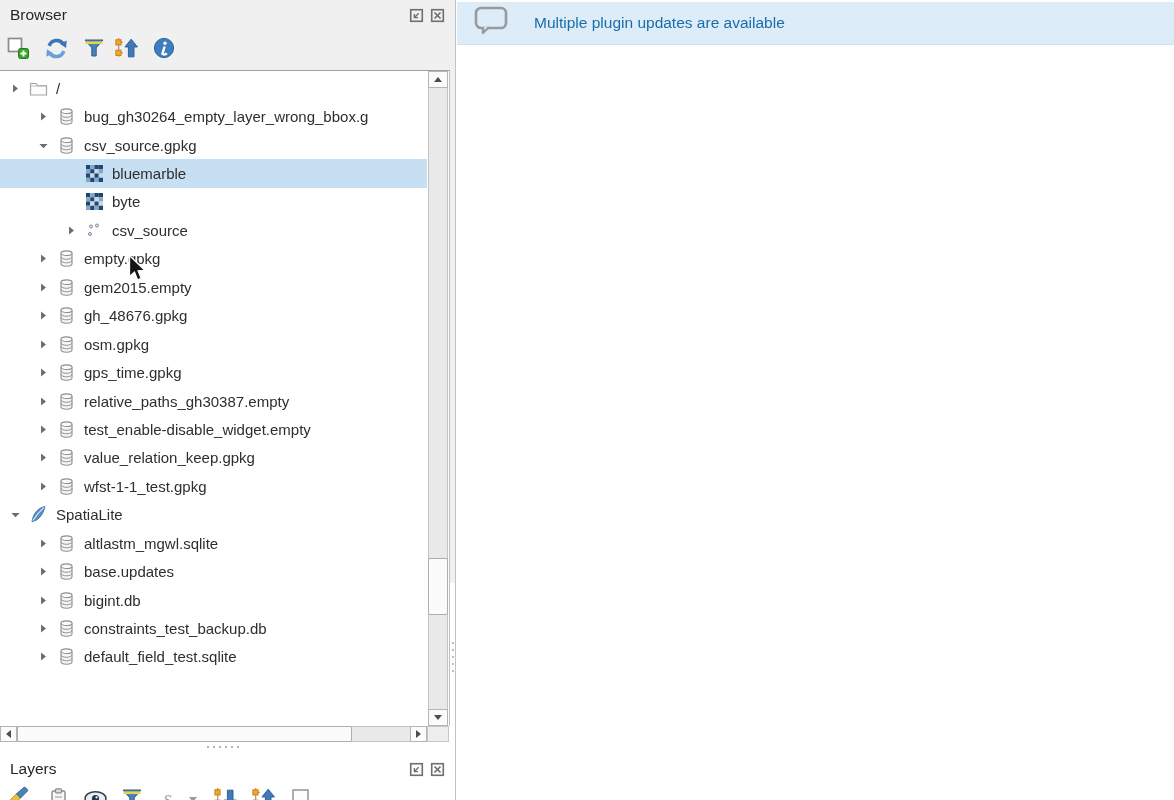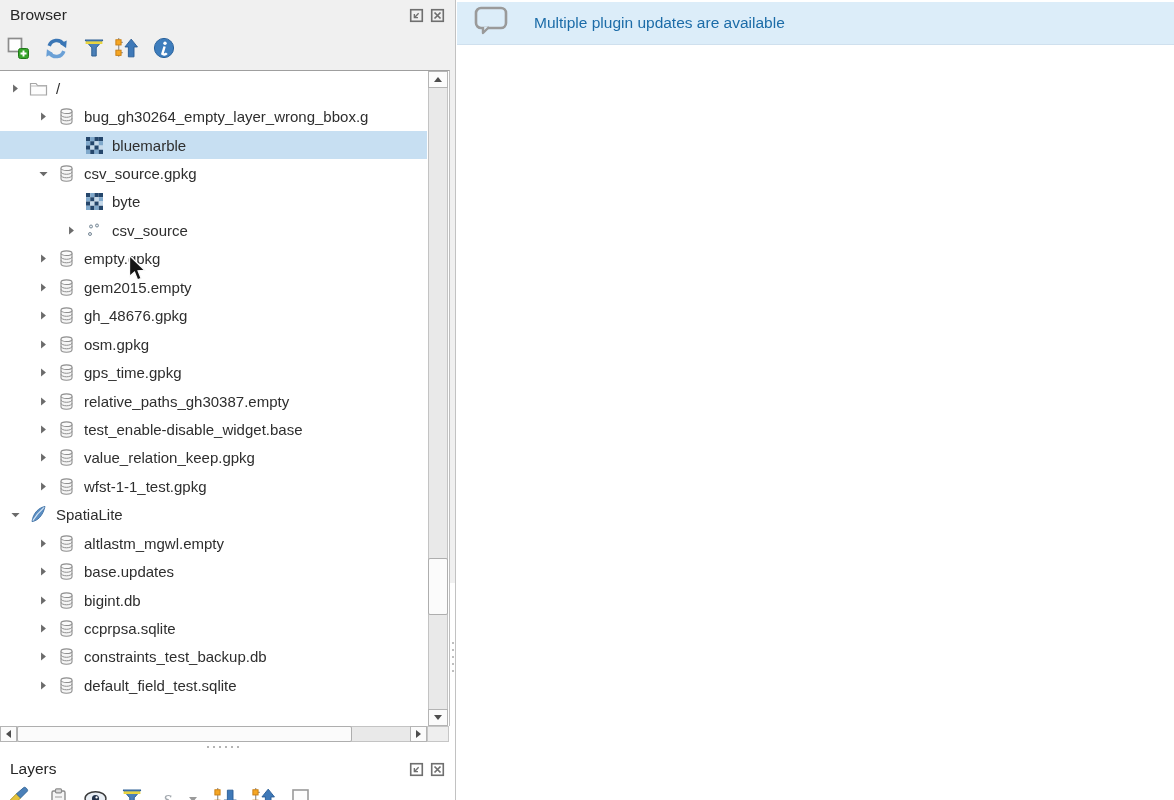--- a/index.html
+++ b/index.html
@@ -159,20 +159,35 @@
             </svg>
           </span>
           <span class="row-icon">
             <svg width="17" height="19" viewBox="0 0 17 19">
               <path d="M3 4.2 v10.6 c0 1.4 2.5 2.5 5.5 2.5 s5.5-1.1 5.5-2.5 V4.2" fill="#f5f5f5" stroke="#8f8f8f" stroke-width="1.1"></path>
               <ellipse cx="8.5" cy="4.2" rx="5.5" ry="2.3" fill="#fafafa" stroke="#8f8f8f" stroke-width="1.1"></ellipse>
               <path d="M3 7.8 c0 1.4 2.5 2.5 5.5 2.5 s5.5-1.1 5.5-2.5 M3 11.3 c0 1.4 2.5 2.5 5.5 2.5 s5.5-1.1 5.5-2.5" fill="none" stroke="#8f8f8f" stroke-width="1"></path>
             </svg>
           </span>
           <span class="row-label">bug_gh30264_empty_layer_wrong_bbox.g</span>
+        </div>
+        <div class="tree-row">
+          <span class="expander" style="margin-left: 36px;">
+            <svg width="13" height="13" viewBox="0 0 16 16">
+              <polygon points="3,6 13,6 8,11.5" fill="#6b6b6b"></polygon>
+            </svg>
+          </span>
+          <span class="row-icon">
+            <svg width="17" height="19" viewBox="0 0 17 19">
+              <path d="M3 4.2 v10.6 c0 1.4 2.5 2.5 5.5 2.5 s5.5-1.1 5.5-2.5 V4.2" fill="#f5f5f5" stroke="#8f8f8f" stroke-width="1.1"></path>
+              <ellipse cx="8.5" cy="4.2" rx="5.5" ry="2.3" fill="#fafafa" stroke="#8f8f8f" stroke-width="1.1"></ellipse>
+              <path d="M3 7.8 c0 1.4 2.5 2.5 5.5 2.5 s5.5-1.1 5.5-2.5 M3 11.3 c0 1.4 2.5 2.5 5.5 2.5 s5.5-1.1 5.5-2.5" fill="none" stroke="#8f8f8f" stroke-width="1"></path>
+            </svg>
+          </span>
+          <span class="row-label">csv_source.gpkg</span>
         </div>
         <div class="tree-row selected">
           <span class="expander" style="margin-left: 64px;"></span>
           <span class="row-icon">
             <svg width="17" height="17" viewBox="0 0 16 16">
               <rect x="0" y="0" width="4" height="4" fill="#24466b"></rect>
               <rect x="4" y="0" width="4" height="4" fill="#7fa8cb"></rect>
               <rect x="8" y="0" width="4" height="4" fill="#24466b"></rect>
               <rect x="12" y="0" width="4" height="4" fill="#24466b"></rect>
               <rect x="0" y="4" width="4" height="4" fill="#7fa8cb"></rect>
@@ -185,35 +200,20 @@
               <rect x="12" y="8" width="4" height="4" fill="#c5d9ea"></rect>
               <rect x="0" y="12" width="4" height="4" fill="#7fa8cb"></rect>
               <rect x="4" y="12" width="4" height="4" fill="#24466b"></rect>
               <rect x="8" y="12" width="4" height="4" fill="#7fa8cb"></rect>
               <rect x="12" y="12" width="4" height="4" fill="#24466b"></rect>
             </svg>
           </span>
           <span class="row-label">bluemarble</span>
         </div>
         <div class="tree-row">
-          <span class="expander" style="margin-left: 36px;">
-            <svg width="13" height="13" viewBox="0 0 16 16">
-              <polygon points="3,6 13,6 8,11.5" fill="#6b6b6b"></polygon>
-            </svg>
-          </span>
-          <span class="row-icon">
-            <svg width="17" height="19" viewBox="0 0 17 19">
-              <path d="M3 4.2 v10.6 c0 1.4 2.5 2.5 5.5 2.5 s5.5-1.1 5.5-2.5 V4.2" fill="#f5f5f5" stroke="#8f8f8f" stroke-width="1.1"></path>
-              <ellipse cx="8.5" cy="4.2" rx="5.5" ry="2.3" fill="#fafafa" stroke="#8f8f8f" stroke-width="1.1"></ellipse>
-              <path d="M3 7.8 c0 1.4 2.5 2.5 5.5 2.5 s5.5-1.1 5.5-2.5 M3 11.3 c0 1.4 2.5 2.5 5.5 2.5 s5.5-1.1 5.5-2.5" fill="none" stroke="#8f8f8f" stroke-width="1"></path>
-            </svg>
-          </span>
-          <span class="row-label">csv_source.gpkg</span>
-        </div>
-        <div class="tree-row">
           <span class="expander" style="margin-left: 64px;"></span>
           <span class="row-icon">
             <svg width="17" height="17" viewBox="0 0 16 16">
               <rect x="0" y="0" width="4" height="4" fill="#24466b"></rect>
               <rect x="4" y="0" width="4" height="4" fill="#7fa8cb"></rect>
               <rect x="8" y="0" width="4" height="4" fill="#24466b"></rect>
               <rect x="12" y="0" width="4" height="4" fill="#24466b"></rect>
               <rect x="0" y="4" width="4" height="4" fill="#7fa8cb"></rect>
               <rect x="4" y="4" width="4" height="4" fill="#24466b"></rect>
               <rect x="8" y="4" width="4" height="4" fill="#c5d9ea"></rect>
@@ -341,21 +341,21 @@
               <polygon points="5,3 11,8 5,13" fill="#6b6b6b"></polygon>
             </svg>
           </span>
           <span class="row-icon">
             <svg width="17" height="19" viewBox="0 0 17 19">
               <path d="M3 4.2 v10.6 c0 1.4 2.5 2.5 5.5 2.5 s5.5-1.1 5.5-2.5 V4.2" fill="#f5f5f5" stroke="#8f8f8f" stroke-width="1.1"></path>
               <ellipse cx="8.5" cy="4.2" rx="5.5" ry="2.3" fill="#fafafa" stroke="#8f8f8f" stroke-width="1.1"></ellipse>
               <path d="M3 7.8 c0 1.4 2.5 2.5 5.5 2.5 s5.5-1.1 5.5-2.5 M3 11.3 c0 1.4 2.5 2.5 5.5 2.5 s5.5-1.1 5.5-2.5" fill="none" stroke="#8f8f8f" stroke-width="1"></path>
             </svg>
           </span>
-          <span class="row-label">test_enable-disable_widget.base</span>
+          <span class="row-label">test_enable-disable_widget.empty</span>
         </div>
         <div class="tree-row">
           <span class="expander" style="margin-left: 36px;">
             <svg width="13" height="13" viewBox="0 0 16 16">
               <polygon points="5,3 11,8 5,13" fill="#6b6b6b"></polygon>
             </svg>
           </span>
           <span class="row-icon">
             <svg width="17" height="19" viewBox="0 0 17 19">
               <path d="M3 4.2 v10.6 c0 1.4 2.5 2.5 5.5 2.5 s5.5-1.1 5.5-2.5 V4.2" fill="#f5f5f5" stroke="#8f8f8f" stroke-width="1.1"></path>
@@ -400,21 +400,21 @@
               <polygon points="5,3 11,8 5,13" fill="#6b6b6b"></polygon>
             </svg>
           </span>
           <span class="row-icon">
             <svg width="17" height="19" viewBox="0 0 17 19">
               <path d="M3 4.2 v10.6 c0 1.4 2.5 2.5 5.5 2.5 s5.5-1.1 5.5-2.5 V4.2" fill="#f5f5f5" stroke="#8f8f8f" stroke-width="1.1"></path>
               <ellipse cx="8.5" cy="4.2" rx="5.5" ry="2.3" fill="#fafafa" stroke="#8f8f8f" stroke-width="1.1"></ellipse>
               <path d="M3 7.8 c0 1.4 2.5 2.5 5.5 2.5 s5.5-1.1 5.5-2.5 M3 11.3 c0 1.4 2.5 2.5 5.5 2.5 s5.5-1.1 5.5-2.5" fill="none" stroke="#8f8f8f" stroke-width="1"></path>
             </svg>
           </span>
-          <span class="row-label">altlastm_mgwl.empty</span>
+          <span class="row-label">altlastm_mgwl.sqlite</span>
         </div>
         <div class="tree-row">
           <span class="expander" style="margin-left: 36px;">
             <svg width="13" height="13" viewBox="0 0 16 16">
               <polygon points="5,3 11,8 5,13" fill="#6b6b6b"></polygon>
             </svg>
           </span>
           <span class="row-icon">
             <svg width="17" height="19" viewBox="0 0 17 19">
               <path d="M3 4.2 v10.6 c0 1.4 2.5 2.5 5.5 2.5 s5.5-1.1 5.5-2.5 V4.2" fill="#f5f5f5" stroke="#8f8f8f" stroke-width="1.1"></path>
@@ -431,35 +431,20 @@
             </svg>
           </span>
           <span class="row-icon">
             <svg width="17" height="19" viewBox="0 0 17 19">
               <path d="M3 4.2 v10.6 c0 1.4 2.5 2.5 5.5 2.5 s5.5-1.1 5.5-2.5 V4.2" fill="#f5f5f5" stroke="#8f8f8f" stroke-width="1.1"></path>
               <ellipse cx="8.5" cy="4.2" rx="5.5" ry="2.3" fill="#fafafa" stroke="#8f8f8f" stroke-width="1.1"></ellipse>
               <path d="M3 7.8 c0 1.4 2.5 2.5 5.5 2.5 s5.5-1.1 5.5-2.5 M3 11.3 c0 1.4 2.5 2.5 5.5 2.5 s5.5-1.1 5.5-2.5" fill="none" stroke="#8f8f8f" stroke-width="1"></path>
             </svg>
           </span>
           <span class="row-label">bigint.db</span>
-        </div>
-        <div class="tree-row">
-          <span class="expander" style="margin-left: 36px;">
-            <svg width="13" height="13" viewBox="0 0 16 16">
-              <polygon points="5,3 11,8 5,13" fill="#6b6b6b"></polygon>
-            </svg>
-          </span>
-          <span class="row-icon">
-            <svg width="17" height="19" viewBox="0 0 17 19">
-              <path d="M3 4.2 v10.6 c0 1.4 2.5 2.5 5.5 2.5 s5.5-1.1 5.5-2.5 V4.2" fill="#f5f5f5" stroke="#8f8f8f" stroke-width="1.1"></path>
-              <ellipse cx="8.5" cy="4.2" rx="5.5" ry="2.3" fill="#fafafa" stroke="#8f8f8f" stroke-width="1.1"></ellipse>
-              <path d="M3 7.8 c0 1.4 2.5 2.5 5.5 2.5 s5.5-1.1 5.5-2.5 M3 11.3 c0 1.4 2.5 2.5 5.5 2.5 s5.5-1.1 5.5-2.5" fill="none" stroke="#8f8f8f" stroke-width="1"></path>
-            </svg>
-          </span>
-          <span class="row-label">ccprpsa.sqlite</span>
         </div>
         <div class="tree-row">
           <span class="expander" style="margin-left: 36px;">
             <svg width="13" height="13" viewBox="0 0 16 16">
               <polygon points="5,3 11,8 5,13" fill="#6b6b6b"></polygon>
             </svg>
           </span>
           <span class="row-icon">
             <svg width="17" height="19" viewBox="0 0 17 19">
               <path d="M3 4.2 v10.6 c0 1.4 2.5 2.5 5.5 2.5 s5.5-1.1 5.5-2.5 V4.2" fill="#f5f5f5" stroke="#8f8f8f" stroke-width="1.1"></path>

